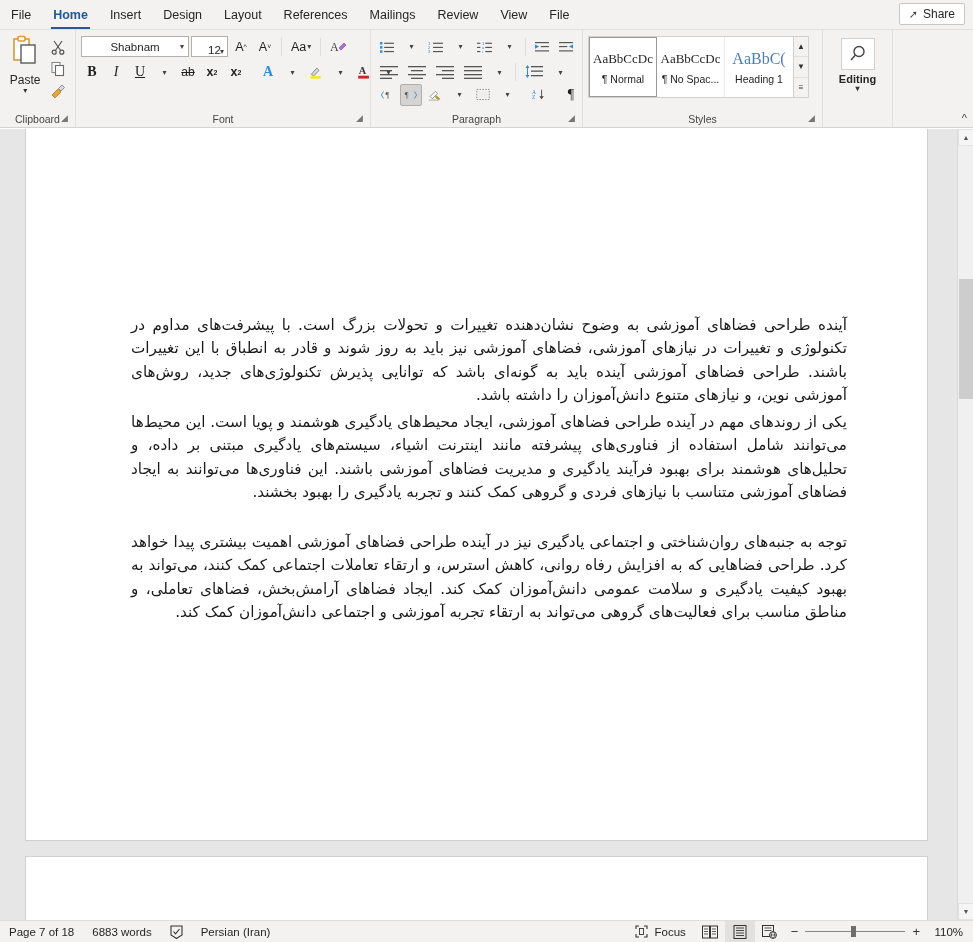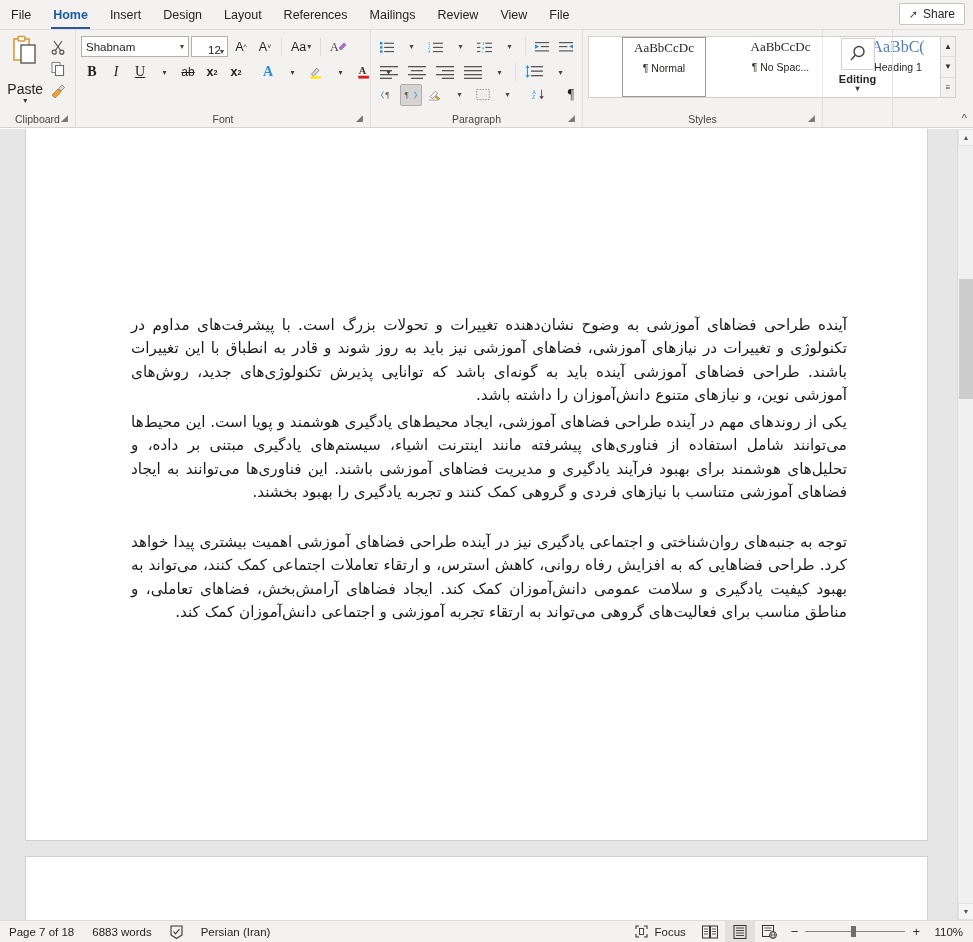--- a/index.html
+++ b/index.html
@@ -88,21 +88,21 @@
 
   
   .clip-grp { width: 76px; }
   .paste-col {
     width: 46px;
     display: flex; flex-direction: column;
     align-items: center; justify-content: flex-start;
     padding-top: 2px;
   }
   .paste-icon { width: 30px; height: 32px; position: relative; }
-  .paste-label { font-size: 14px; color: #262626; margin-top: 14px; }
+  .paste-label { font-size: 12px; color: #262626; margin-top: 6px; }
   .paste-caret { font-size: 8px; color: #333; line-height: 7px; }
   .clip-small-col {
     width: 28px;
     display: flex; flex-direction: column;
     align-items: center; gap: 2px;
     padding-top: 4px;
   }
   .mini { width: 20px; height: 20px; display:flex; align-items:center; justify-content:center; }
 
   
@@ -112,20 +112,21 @@
   .row2 { padding-top: 3px; }
   .fontbox {
     width: 108px; height: 21px;
     border: 1px solid #b3b0ad;
     background: #fff;
     font-size: 11.5px;
     display: flex; align-items: center;
     padding: 0 4px;
     color: #201f1e;
     position: relative;
+    justify-content: center;
   }
   .fontbox .cv { position: absolute; right: 4px; font-size: 8px; color: #444; }
   .sizebox {
     width: 37px; height: 21px;
     border: 1px solid #b3b0ad;
     background: #fff;
     font-size: 11.5px;
     display: flex; align-items: flex-end;
     padding: 0 16px;
     color: #201f1e;
@@ -155,26 +156,25 @@
   
   .styles-grp { width: 240px; }
   .style-gallery {
     display: flex;
     border: 1px solid #d2d0ce;
     background: #fff;
     height: 62px;
     margin-top: 3px;
   }
   .style-item {
-    width: 84px;
+    width: 68px;
     border-right: 1px solid #edebe9;
     display: flex; flex-direction: column;
-    align-items: center; justify-content: flex-start;
+    align-items: center; justify-content: center;
     cursor: default;
-    margin-left: 33px;
   }
   .style-item.sel { border: 1px solid #9a9a9a; background:#fff; }
   .style-prev { font-size: 13px; color: #201f1e; font-family: "Liberation Serif", serif; line-height: 20px; white-space: nowrap; overflow: hidden; }
   .style-prev.h1 { font-size: 16px; color: #4a7ebb; }
   .style-name { font-size: 10.5px; color: #201f1e; margin-top: 4px; white-space: nowrap; overflow: hidden; max-width: 64px;}
   .style-scroll {
     width: 15px;
     display: flex; flex-direction: column;
     border-left: 1px solid #d2d0ce;
   }

